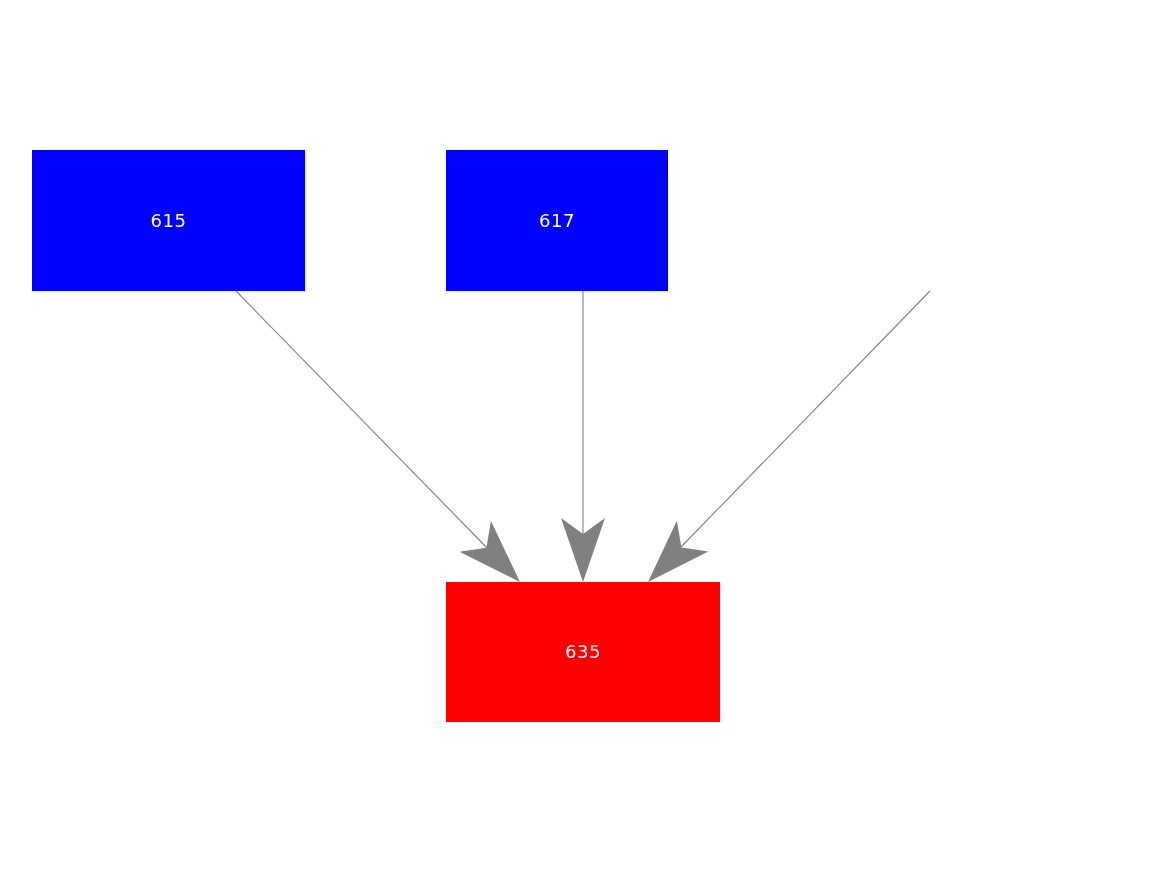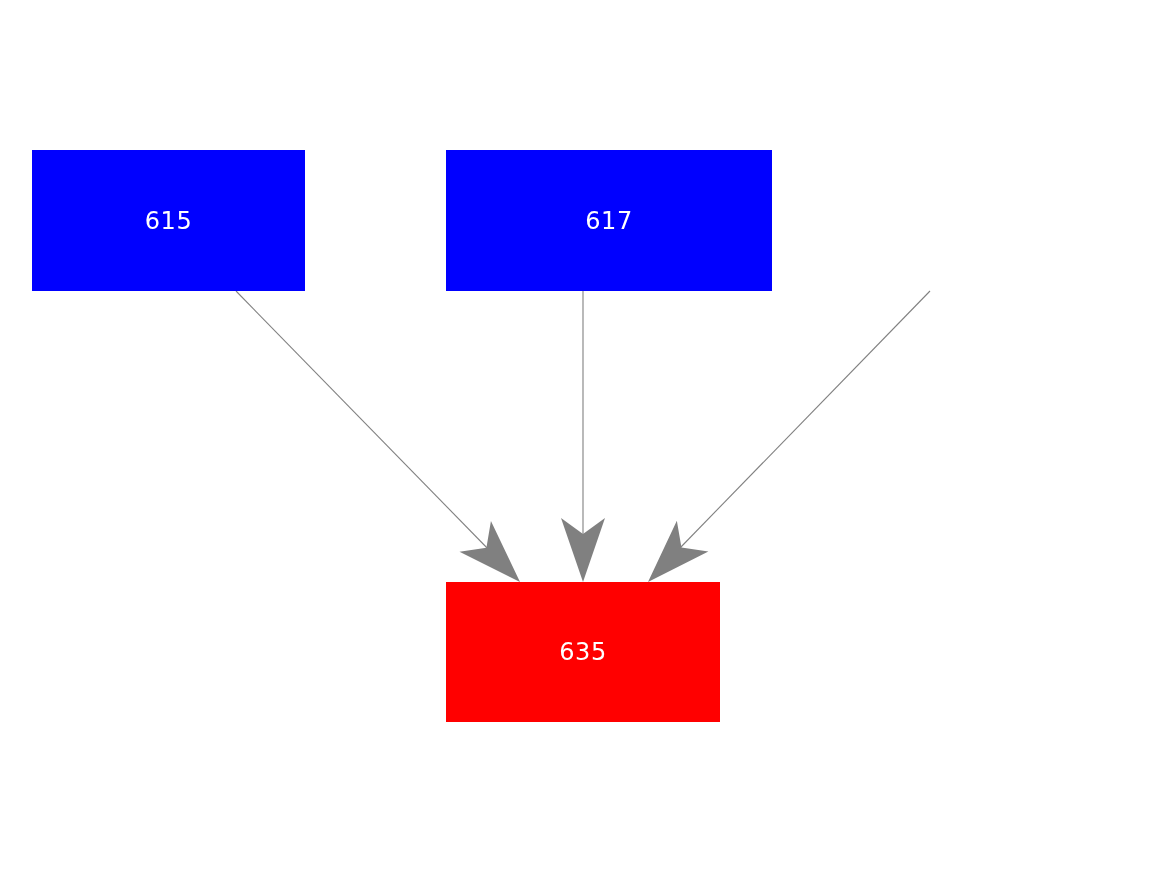--- a/index.html
+++ b/index.html
@@ -38,21 +38,21 @@
     display: flex;
     align-items: center;
     justify-content: center;
     box-sizing: border-box;
     user-select: none;
   }
 
   .node-label {
     color: #ffffff;
     font-family: "DejaVu Sans", sans-serif;
-    font-size: 24px;
+    font-size: 18px;
     font-weight: 400;
     line-height: 1;
     letter-spacing: 0.5px;
   }
 </style>
 </head>
 <body>
 
 <div id="canvas">
 
@@ -74,21 +74,21 @@
       <line x1="930" y1="291" x2="679" y2="549" stroke="#808080" stroke-width="1.1" fill="none"></line>
 
       <path fill="#808080" stroke="none" transform="translate(648,582) rotate(-45.8)" d="M 0 0 L 64 -22 L 48 0 L 64 22 Z"></path>
     </g>
   </svg>
 
   <div class="node" style="left:32px; top:150px; width:273px; height:141px; background:#0000ff;">
     <span class="node-label">615</span>
   </div>
 
-  <div class="node" style="left:446px; top:150px; width:326px; height:141px; background:#0000ff;">
+  <div class="node" style="left:446px; top:150px; width:222px; height:141px; background:#0000ff;">
     <span class="node-label">617</span>
   </div>
 
 
   <div class="node" style="left:446px; top:582px; width:274px; height:140px; background:#ff0000;">
     <span class="node-label">635</span>
   </div>
 
 </div>
 

